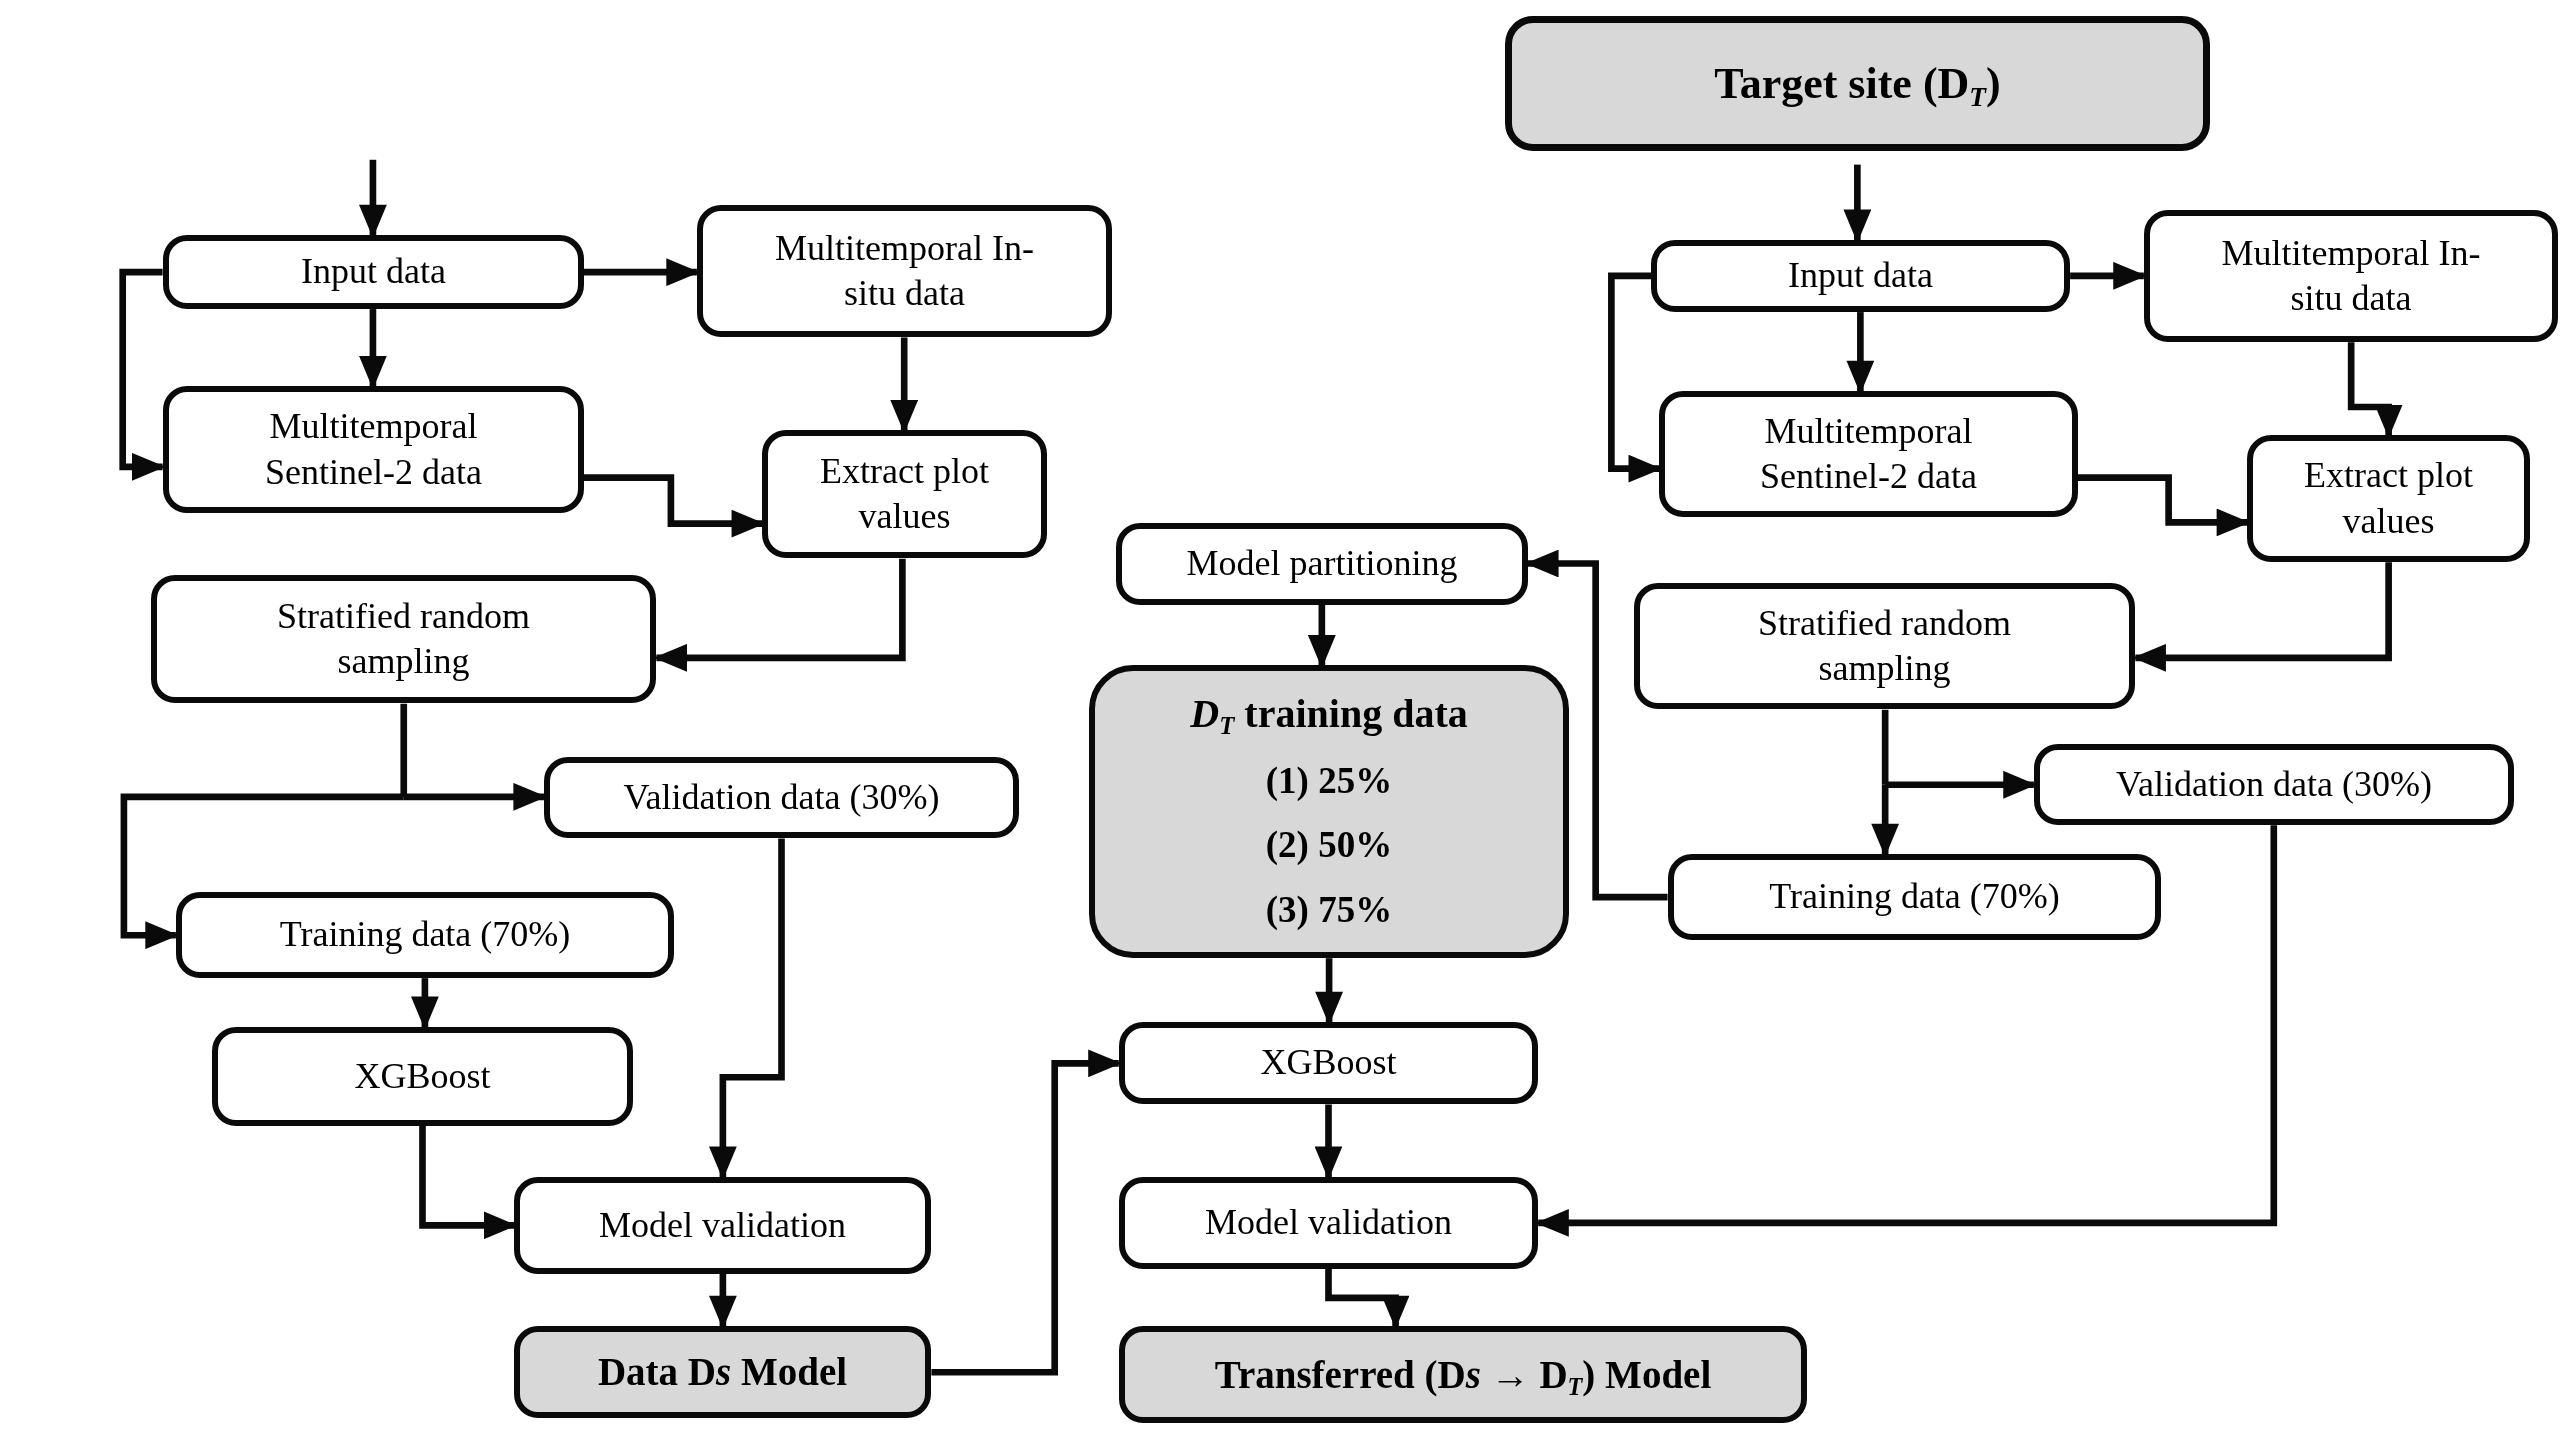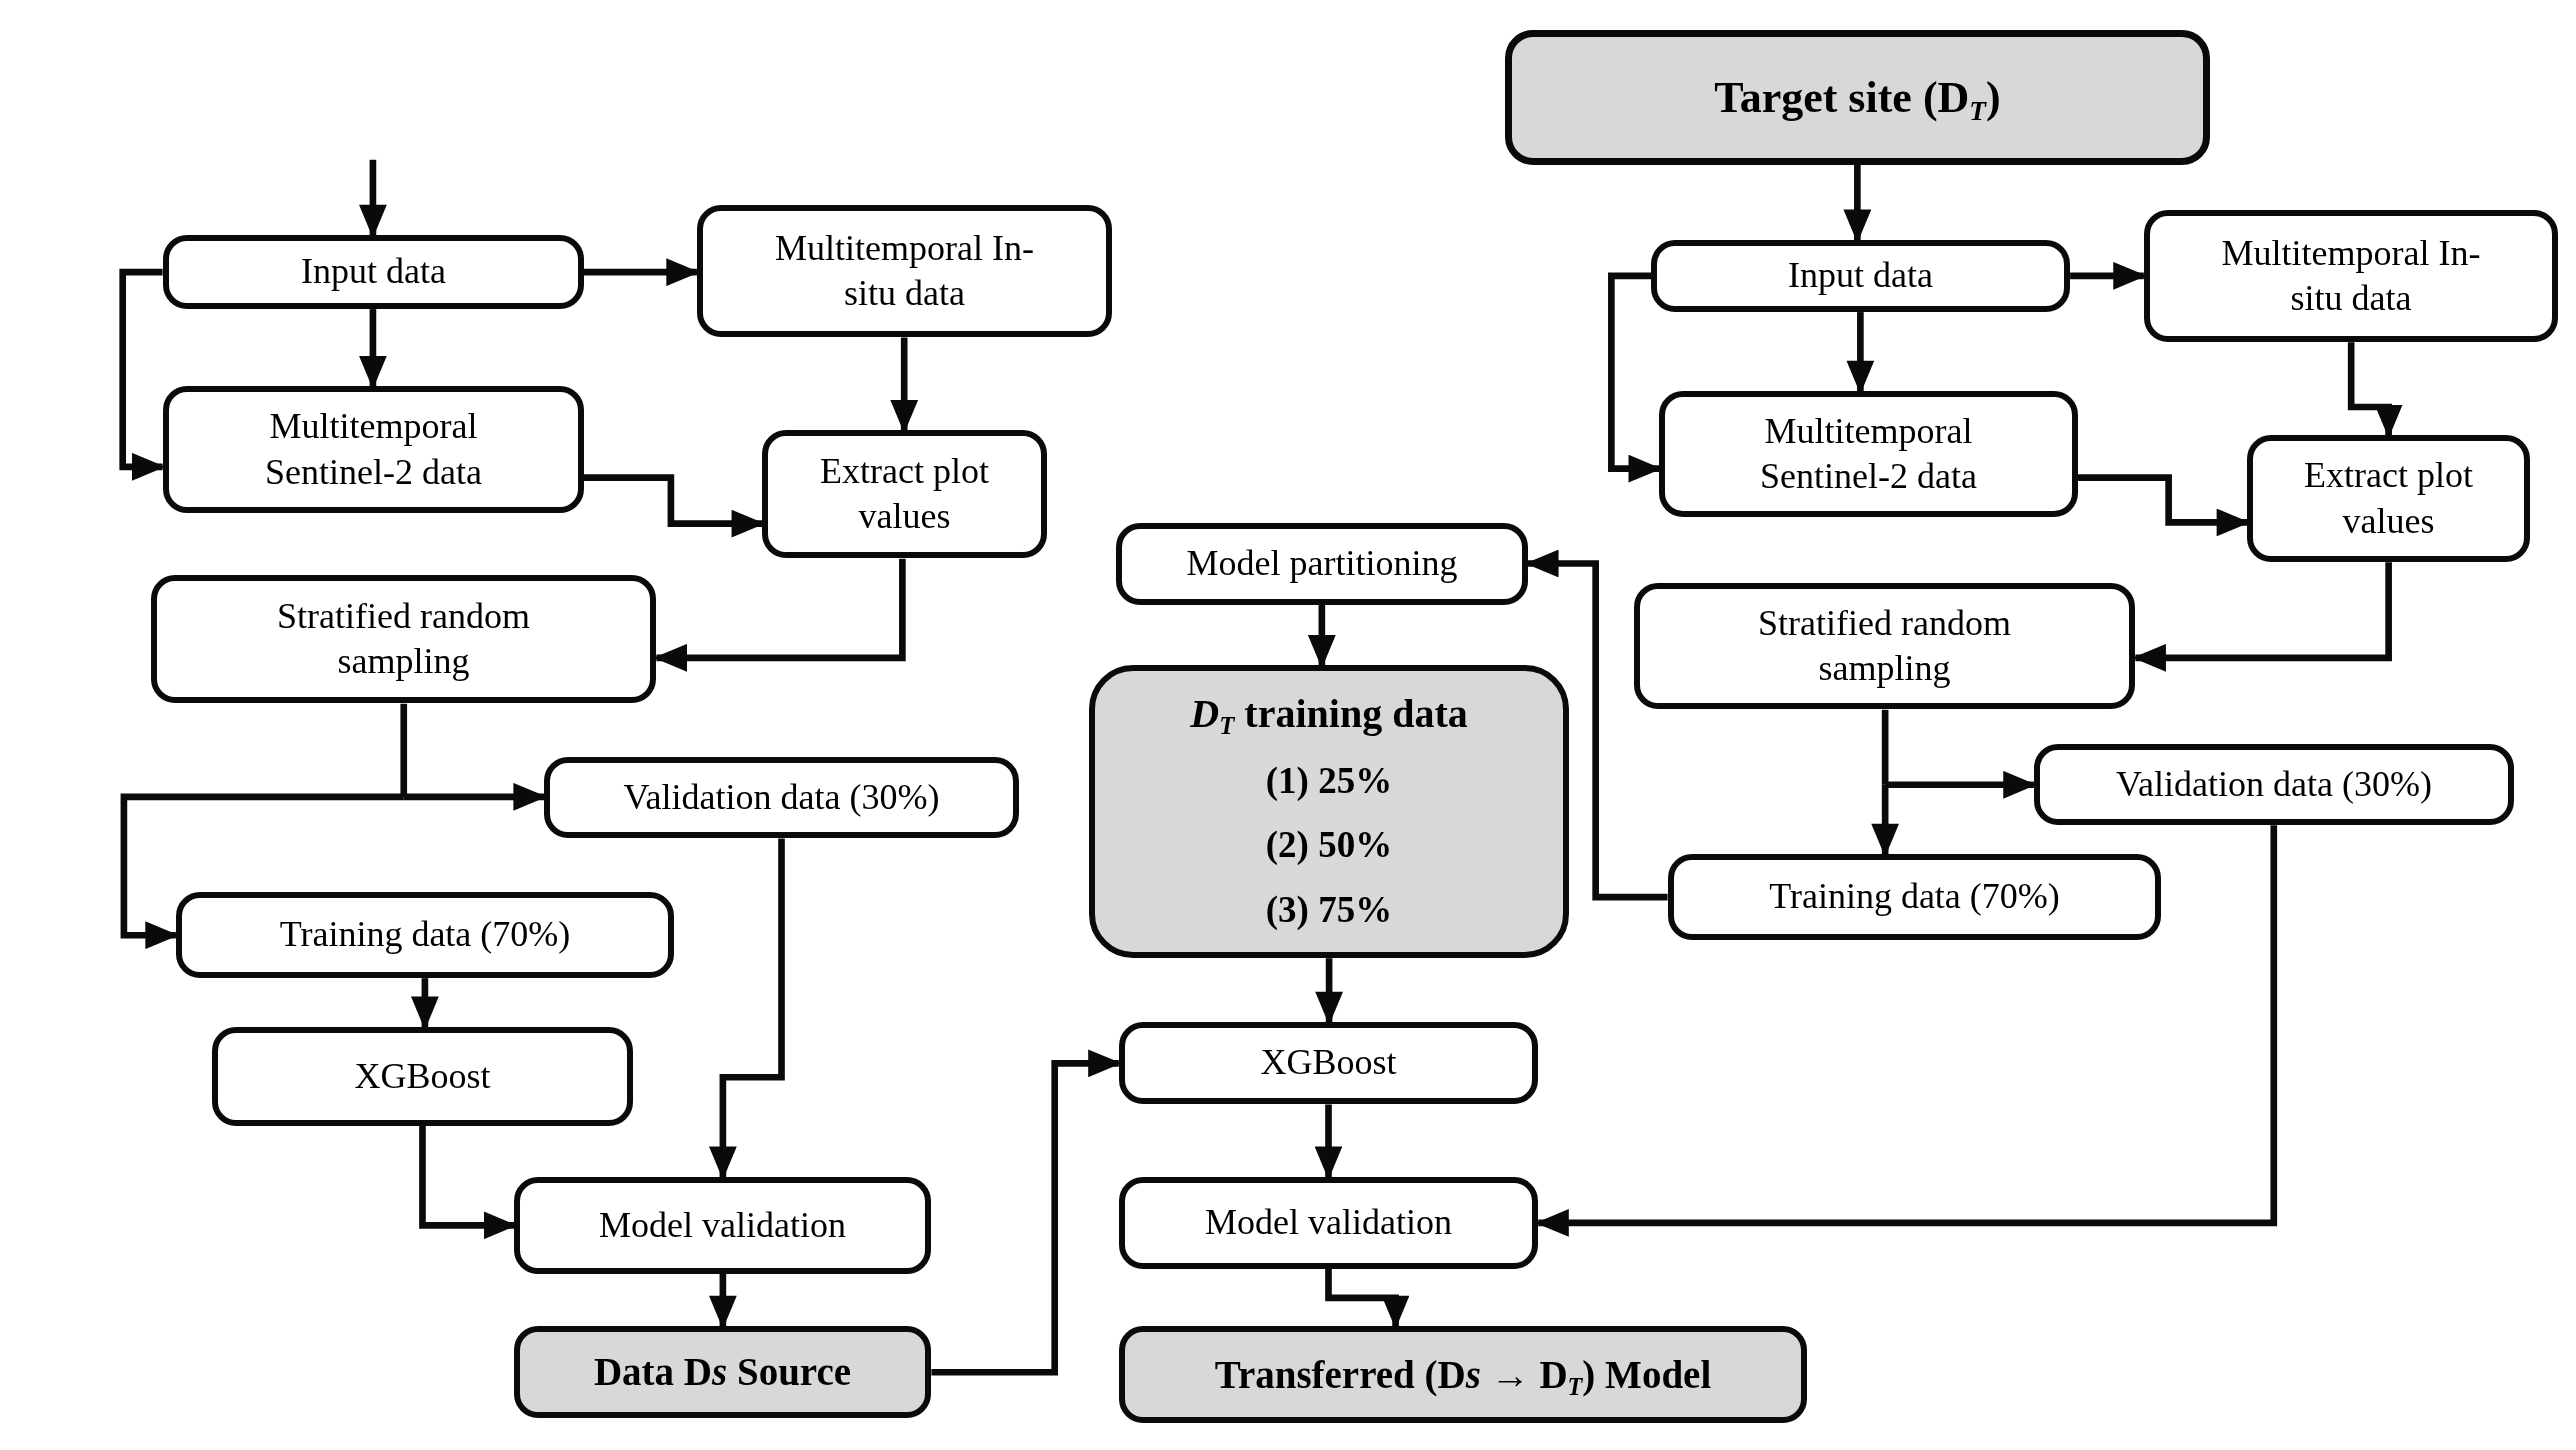--- a/index.html
+++ b/index.html
@@ -116,21 +116,21 @@
 
   <div class="node" style="left:212px;top:1027px;width:421px;height:99px;">
     <div class="ln">XGBoost</div>
   </div>
 
   <div class="node" style="left:514px;top:1177px;width:417px;height:97px;">
     <div class="ln">Model validation</div>
   </div>
 
   <div class="node gray accent" style="left:514px;top:1326px;width:417px;height:92px;">
-    <span class="ln"><span>Data D</span><span class="it">s</span><span> Source</span></span>
+    <span class="ln"><span>Data D</span><span class="it">s</span><span> Model</span></span>
   </div>
 
   <div class="node" style="left:1116px;top:523px;width:412px;height:82px;">
     <div class="ln">Model partitioning</div>
   </div>
 
   <div class="node gray r-lg" style="left:1089px;top:665px;width:480px;height:293px;">
     <div class="dt-title"><span class="it">D</span><sub class="sub">T</sub><span> training data</span></div>
     <div class="dt-item">(1) 25%</div>
     <div class="dt-item">(2) 50%</div>
@@ -142,21 +142,21 @@
   </div>
 
   <div class="node" style="left:1119px;top:1177px;width:419px;height:92px;">
     <div class="ln">Model validation</div>
   </div>
 
   <div class="node gray accent" style="left:1119px;top:1326px;width:688px;height:97px;">
     <span class="ln"><span>Transferred (D</span><span class="it">s</span><span> → D</span><sub class="sub">T</sub><span>) Model</span></span>
   </div>
 
-  <div class="node gray hdr" style="left:1505px;top:30px;width:705px;height:135px;">
+  <div class="node gray hdr" style="left:1505px;top:16px;width:705px;height:135px;">
     <span class="ln"><span>Target site (D</span><sub class="sub">T</sub><span>)</span></span>
   </div>
 
   <div class="node" style="left:1651px;top:240px;width:419px;height:72px;">
     <div class="ln">Input data</div>
   </div>
 
   <div class="node" style="left:2144px;top:210px;width:414px;height:132px;">
     <div class="ln">Multitemporal In-</div>
     <div class="ln">situ data</div>

